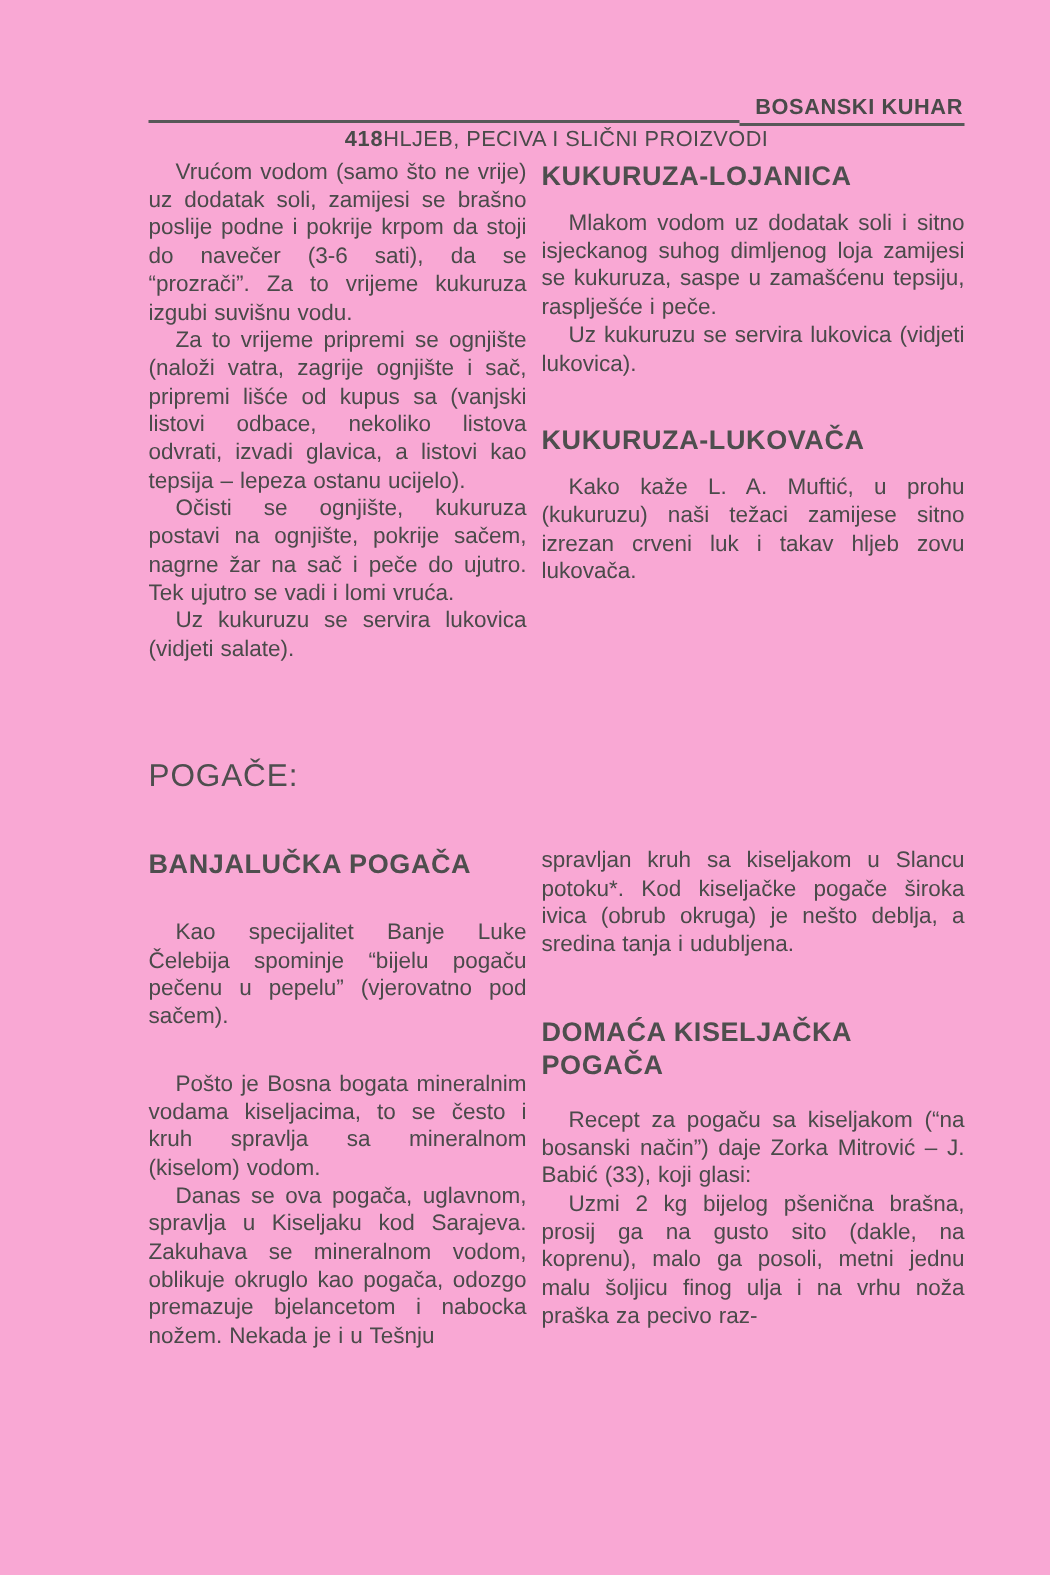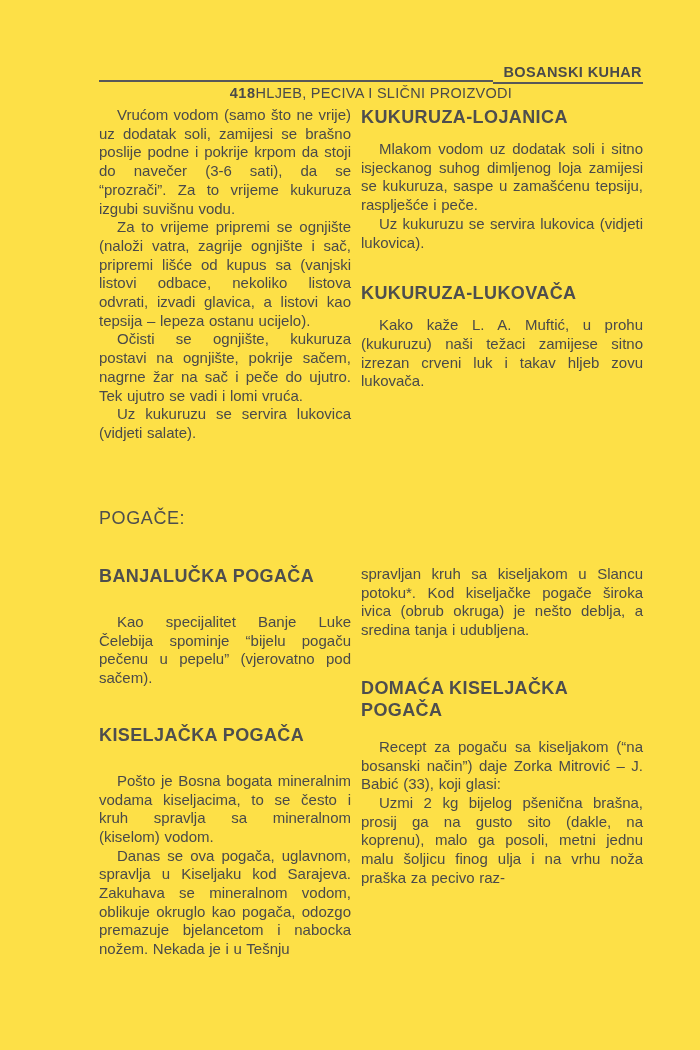--- a/index.html
+++ b/index.html
@@ -1,20 +1,20 @@
 <!DOCTYPE html>
 <html lang="bs"><head>
 <meta charset="utf-8">
 <style>
   html,body{margin:0;padding:0;background:#e8e8e6;}
   .page{
     position:relative;
     width:700px;height:1050px;
     margin:0 auto;
-    background:#fde047;
+    background:#f9a8d4;
     box-sizing:border-box;
     padding:64px 57px 0 99px;
     font-family:"Liberation Sans","DejaVu Sans",sans-serif;
     color:#4a4a4a;
     overflow:hidden;
   }
   
   .hrow1{display:flex;align-items:flex-end;}
   .hline{flex:1;border-bottom:2px solid #585858;margin-bottom:2px;}
   .book-title{
@@ -34,21 +34,21 @@
   }
   p.noindent{text-indent:0;}
   h2{
     font-size:18px;font-weight:700;letter-spacing:0.4px;
     margin:0;line-height:22px;color:#4e4e4e;
   }
   .after-heading{margin-top:12px;}
   .h-gap{margin-top:30px;}
   
   .section-title{
-    font-size:18px;font-weight:400;letter-spacing:0.6px;
+    font-size:21px;font-weight:400;letter-spacing:0.6px;
     margin:24px 0 0 0;line-height:22px;color:#4e4e4e;
   }
   .bottom-grid{margin-top:36px;}
   .bottom-grid .after-heading{margin-top:26px;}
   .bottom-grid .h-gap{margin-top:36px;}
   .domaca{max-width:225px;margin-top:37px;}
   .recept{margin-top:17px;}
   
   .footnote{margin-top:13px;}
   .footnote-rule{width:96px;border-top:2px solid #5a5a5a;margin:0 0 4px 2px;}
@@ -85,21 +85,20 @@
       <p class="after-heading">Kako kaže L. A. Muftić, u prohu (kukuruzu) naši težaci zamijese sitno izrezan crveni luk i takav hljeb zovu lukovača.</p>
     </div>
   </main>
 
   <h1 class="section-title">POGAČE:</h1>
 
   <section class="grid bottom-grid">
     <div>
       <h2>BANJALUČKA POGAČA</h2>
       <p class="after-heading">Kao specijalitet Banje Luke Čelebija spominje “bijelu pogaču pečenu u pepelu” (vjerovatno pod sačem).</p>
-      <h2 class="h-gap">KISELJAČKA POGAČA</h2>
       <p class="after-heading">Pošto je Bosna bogata mineralnim vodama kiseljacima, to se često i kruh spravlja sa mineralnom (kiselom) vodom.</p>
       <p>Danas se ova pogača, uglavnom, spravlja u Kiseljaku kod Sarajeva. Zakuhava se mineralnom vodom, oblikuje okruglo kao pogača, odozgo premazuje bjelancetom i nabocka nožem. Nekada je i u Tešnju</p>
     </div>
     <div>
       <p class="noindent">spravljan kruh sa kiseljakom u Slancu potoku*. Kod kiseljačke pogače široka ivica (obrub okruga) je nešto deblja, a sredina tanja i udubljena.</p>
       <h2 class="domaca">DOMAĆA KISELJAČKA POGAČA</h2>
       <p class="recept">Recept za pogaču sa kiseljakom (“na bosanski način”) daje Zorka Mitrović – J. Babić (33), koji glasi:</p>
       <p>Uzmi 2 kg bijelog pšenična brašna, prosij ga na gusto sito (dakle, na koprenu), malo ga posoli, metni jednu malu šoljicu finog ulja i na vrhu noža praška za pecivo raz-</p>
     </div>
   </section>

